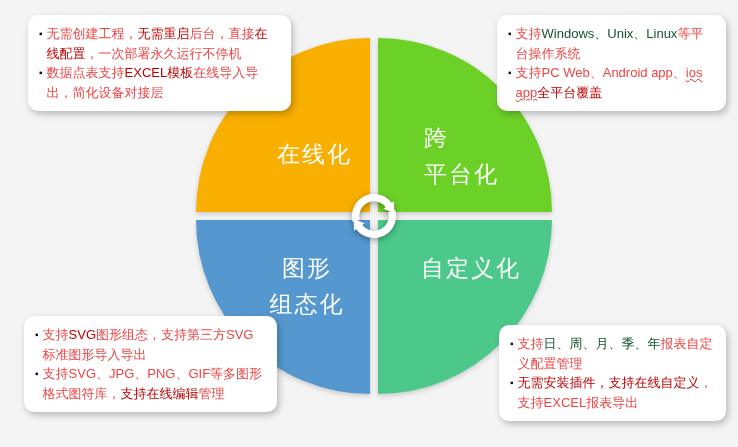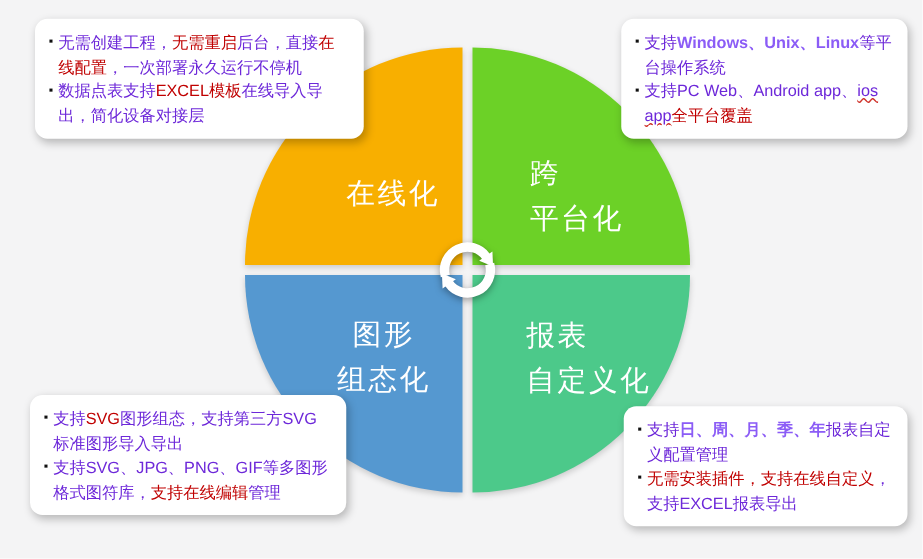--- a/index.html
+++ b/index.html
@@ -29,21 +29,21 @@
   .qlabel {
     position: absolute;
     color: #ffffff;
     font-size: 23px;
     font-weight: 500;
     letter-spacing: 2px;
     line-height: 36px;
     white-space: nowrap;
     z-index: 3;
   }
-  .qlabel.center2 { text-align: center; font-family: Liberation Serif, serif; }
+  .qlabel.center2 { text-align: center; }
   .lab-online  { left: 263px; top: 136px; margin-left: 14px; }
   .lab-cross   { left: 424px; top: 120px; }
   .lab-graphic { left: 266px; top: 250px; width: 82px; }
   .lab-report  { left: 421px; top: 250px; }
 
   
   .cycle {
     position: absolute;
     left: 340px; top: 182px;
     width: 68px; height: 68px;
@@ -71,23 +71,23 @@
   .bullet { display: flex; align-items: flex-start; }
   .marker {
     flex: 0 0 auto;
     font-size: 10px;
     line-height: 19.5px;
     margin-right: 4px;
     color: #111111;
   }
   .bullet-text { flex: 1 1 auto; }
 
-  .seg-plain { color: #6d28d9; }
+  .seg-plain { color: #ef4444; }
   .seg-red   { color: #C00000; font-weight: normal; }
-  .seg-blue  { color: #8b5cf6; font-weight: bold; }
+  .seg-blue  { color: #14532d; font-weight: normal; }
   .squiggle {
     text-decoration-line: underline;
     text-decoration-style: wavy;
     text-decoration-color: #d0342c;
     text-decoration-thickness: 1px;
   }
 </style>
 </head>
 <body>
 
@@ -103,21 +103,20 @@
   </div>
   <div class="qlabel lab-cross">
     <div>跨</div>
     <div>平台化</div>
   </div>
   <div class="qlabel lab-graphic center2">
     <div>图形</div>
     <div>组态化</div>
   </div>
   <div class="qlabel lab-report">
-    <div>报表</div>
     <div>自定义化</div>
   </div>
 
   <svg class="cycle" viewBox="0 0 100 100" aria-hidden="true">
     <g fill="#ffffff">
       <path d="M 23.9 57.0 A 27 27 0 0 1 72.1 34.5" stroke="#ffffff" stroke-width="11" fill="none"></path>
       <polygon points="80.1,46.0 63.7,39.2 79.3,28.2"></polygon>
       <g transform="rotate(180 50 50)">
         <path d="M 23.9 57.0 A 27 27 0 0 1 72.1 34.5" stroke="#ffffff" stroke-width="11" fill="none"></path>
         <polygon points="80.1,46.0 63.7,39.2 79.3,28.2"></polygon>

